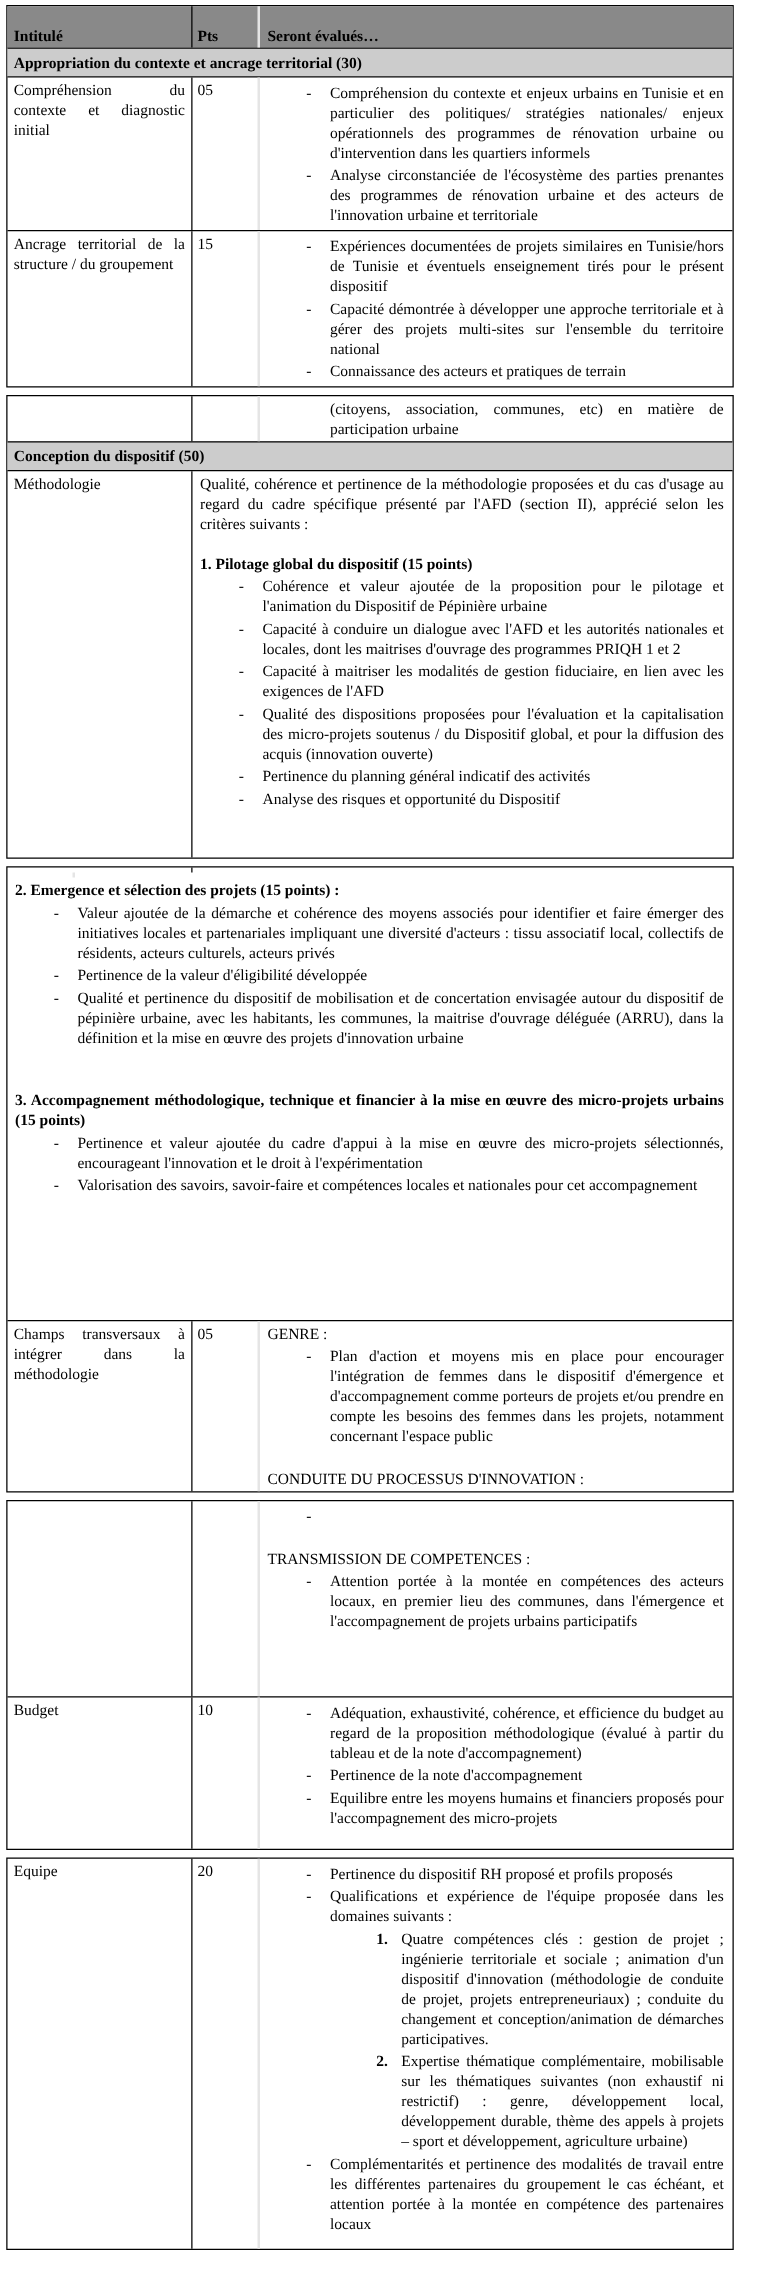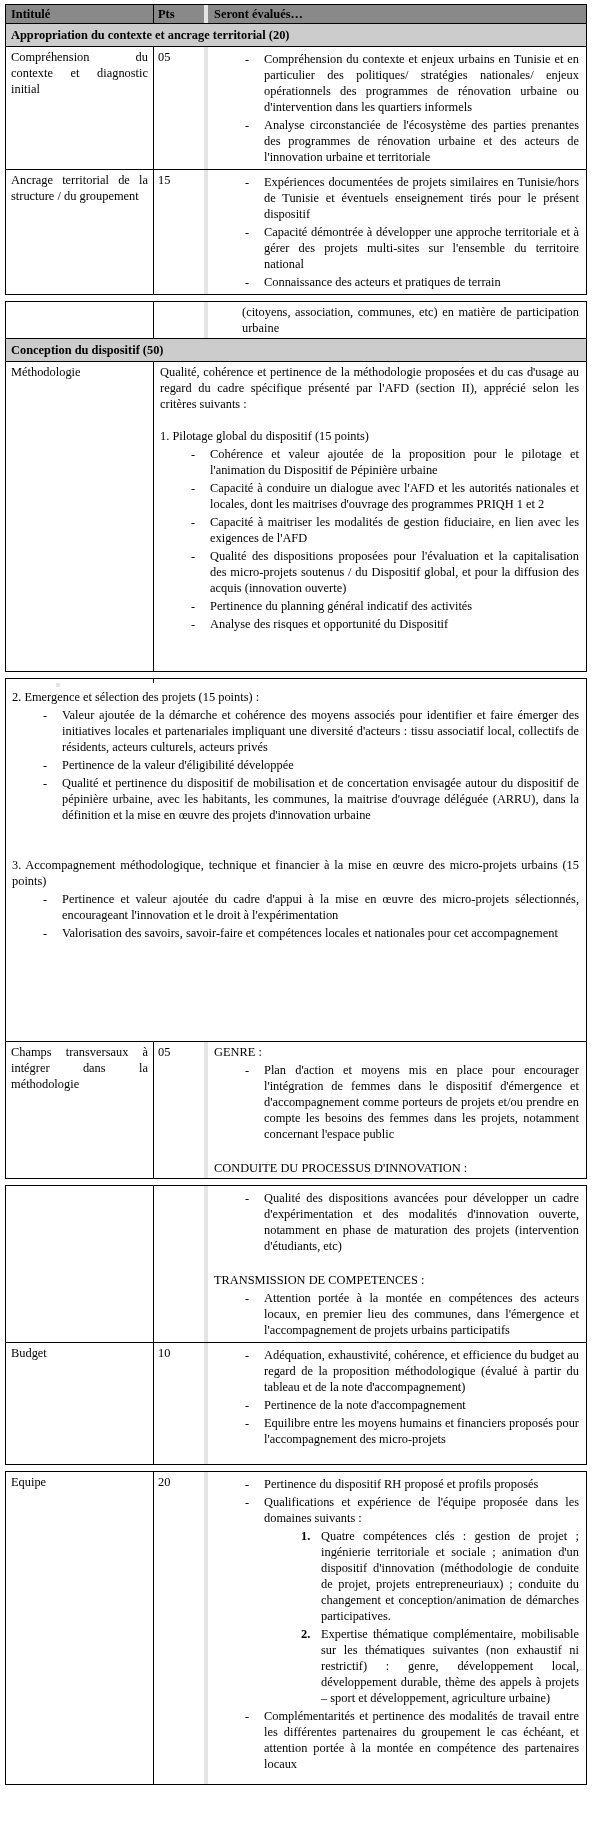--- a/index.html
+++ b/index.html
@@ -8,37 +8,37 @@
     font-family:"Liberation Serif","DejaVu Serif",serif;
     font-size:12.4px;
     line-height:16px;
     color:#000;
   }
   .page{padding:4px 21px 10px 5px;}
   .segment{border:1px solid #000;margin-bottom:6px;}
   .row{display:flex;align-items:stretch;border-top:1px solid #000;box-sizing:border-box;}
   .segment .row:first-child{border-top:none;}
   .c1{width:148px;flex:none;border-right:1px solid #000;padding:2px 5px 2px 5px;box-sizing:border-box;text-align:justify;}
-  .c2{width:54px;flex:none;border-right:4px solid #e5e5e5;padding:2px 4px;box-sizing:border-box;}
+  .c2{width:54px;flex:none;border-right:2px solid #e5e5e5;padding:2px 4px;box-sizing:border-box;}
   .c3{flex:1;padding:2px 7px 2px 6px;box-sizing:border-box;min-width:0;}
   .hdr{background:#898989;}
-  .hdr .c1,.hdr .c2,.hdr .c3{font-weight:bold;padding-top:1px;padding-bottom:1px;text-align:left;}
+  .hdr .c1,.hdr .c2,.hdr .c3{font-weight:bold;padding-top:16px;padding-bottom:1px;text-align:left;}
   .sect{background:#cccccc;}
   .sectcell{flex:1;font-weight:bold;padding:3px 5px;box-sizing:border-box;}
   .p{text-align:justify;margin:0;}
-  .bh{font-weight:normal;text-align:justify;margin:0;}
+  .bh{font-weight:bold;text-align:justify;margin:0;}
   .sp{height:16px;}
   .sp2{height:32px;}
   .bullet{display:flex;margin:2px 0;}
   .bullet .m{flex:none;width:19px;margin-left:31px;}
   .bullet .t{flex:1;text-align:justify;min-width:0;}
   .numbered{display:flex;margin:2px 0 2px 87px;}
   .numbered .num{flex:none;width:20px;font-weight:bold;}
   .numbered .ntext{flex:1;text-align:justify;min-width:0;}
-  .cont{margin-left:28px;text-align:justify;}
+  .cont{margin-left:50px;text-align:justify;}
   
   .mh18{min-height:18px;}
   .mh22{min-height:22px;}
   .mh120{min-height:120px;}
   .mh124{min-height:124px;}
   .mh30{min-height:30px;}
   .mh310{min-height:310px;}
   .mh362{min-height:362px;flex-direction:column;}
   .mh136{min-height:136px;}
   .mh156{min-height:156px;}
@@ -50,21 +50,21 @@
 
 <div class="page">
 
   <div class="segment">
     <div class="row hdr mh18">
       <div class="c1">Intitulé</div>
       <div class="c2">Pts</div>
       <div class="c3">Seront évalués…</div>
     </div>
     <div class="row sect mh22">
-      <div class="sectcell">Appropriation du contexte et ancrage territorial (20)</div>
+      <div class="sectcell">Appropriation du contexte et ancrage territorial (30)</div>
     </div>
     <div class="row mh120">
       <div class="c1">Compréhension du contexte et diagnostic initial</div>
       <div class="c2">05</div>
       <div class="c3">
         <div class="bullet">
           <span class="m">-</span>
           <span class="t">Compréhension du contexte et enjeux urbains en Tunisie et en particulier des politiques/ stratégies nationales/ enjeux opérationnels des programmes de rénovation urbaine ou d'intervention dans les quartiers informels</span>
         </div>
         <div class="bullet">
@@ -183,21 +183,20 @@
     </div>
   </div>
 
   <div class="segment">
     <div class="row mh156">
       <div class="c1"></div>
       <div class="c2"></div>
       <div class="c3">
         <div class="bullet">
           <span class="m">-</span>
-          <span class="t">Qualité des dispositions avancées pour développer un cadre d'expérimentation et des modalités d'innovation ouverte, notamment en phase de maturation des projets (intervention d'étudiants, etc)</span>
         </div>
         <div class="sp"></div>
         <p class="p">TRANSMISSION DE COMPETENCES :</p>
         <div class="bullet">
           <span class="m">-</span>
           <span class="t">Attention portée à la montée en compétences des acteurs locaux, en premier lieu des communes, dans l'émergence et l'accompagnement de projets urbains participatifs</span>
         </div>
       </div>
     </div>
     <div class="row mh122">

